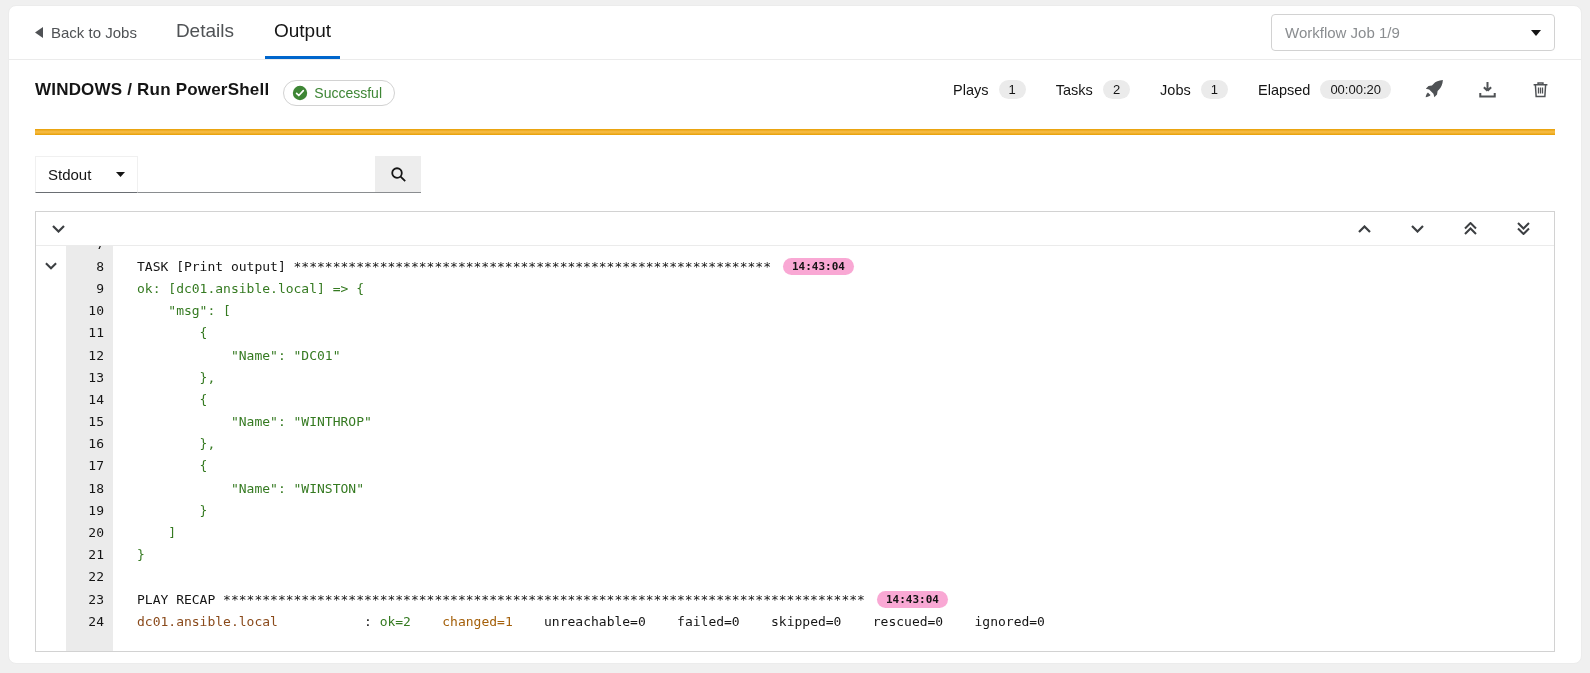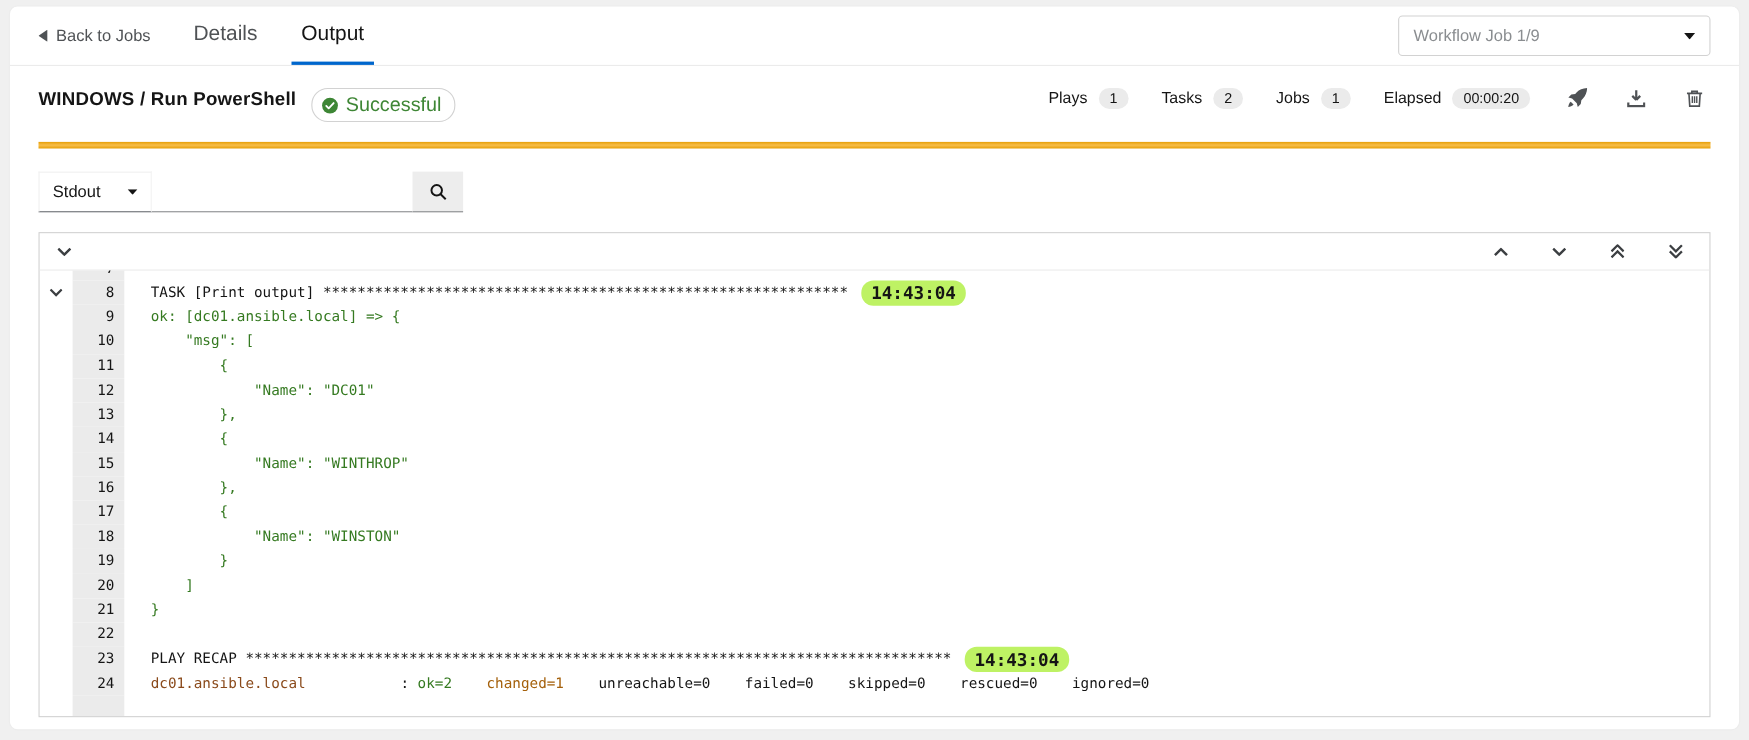--- a/index.html
+++ b/index.html
@@ -15,21 +15,21 @@
          border-bottom:3px solid transparent; cursor:pointer; }
   .tab.active { color:#151515; border-bottom-color:#0066cc; }
   .wf-select { margin-left:auto; align-self:center; width:284px; height:37px; border:1px solid #d2d2d2;
                border-radius:4px; display:flex; align-items:center; padding:0 13px; color:#8a8d90; font-size:15px; cursor:pointer; }
   .wf-select .caret { margin-left:auto; }
 
   
   .header-row { display:flex; align-items:flex-start; margin:20px 26px 0; height:34px; }
   .job-title { font-size:17px; font-weight:bold; letter-spacing:.2px; }
   .status-badge { display:inline-flex; align-items:center; gap:6px; margin-left:14px; border:1px solid #d2d2d2;
-                  border-radius:15px; padding:4px 12px 4px 8px; color:#3e8635; font-size:18px; background:#fff; }
+                  border-radius:15px; padding:4px 12px 4px 8px; color:#3e8635; font-size:14px; background:#fff; }
   .stats { margin-left:auto; display:flex; align-items:center; gap:30px; }
   .stat { display:flex; align-items:center; gap:10px; font-size:14.5px; }
   .stat-pill { background:#ebebeb; border-radius:12px; padding:2px 10px; font-size:13px; }
   .header-actions { display:flex; align-items:center; gap:36px; margin-left:34px; margin-right:6px; }
   .icon-btn { background:none; border:none; cursor:pointer; color:#4f5255; display:flex; align-items:center; }
 
   
   .progress { margin:15px 26px 0; height:6px;
               background:linear-gradient(to bottom,#e79f06 0%,#f6bb43 45%,#f6bb43 55%,#e79f06 100%); }
 
@@ -50,21 +50,21 @@
   .chev-btn { background:none; border:none; cursor:pointer; color:#3c3f42; display:flex; align-items:center; }
   .console-body { flex:1; overflow:hidden; font-family:"DejaVu Sans Mono", monospace; font-size:13px;
                   display:flex; flex-direction:column; }
   .crow { display:flex; align-items:stretch; height:22.2px; flex:none; }
   .crow.filler { flex:1; height:auto; }
   .cell-toggle { width:30px; flex:none; display:flex; align-items:center; justify-content:center; color:#3c3f42; }
   .cell-num { width:47px; flex:none; background:#ebebeb; display:flex; align-items:center; justify-content:flex-end;
               padding-right:9px; color:#151515; }
   .cell-content { display:flex; align-items:center; padding-left:24px; white-space:pre; }
   .cell-content span { white-space:pre; }
-  .timestamp-pill { font-family:"DejaVu Sans Mono", monospace; font-weight:bold; font-size:16px; background:#bef264;
+  .timestamp-pill { font-family:"DejaVu Sans Mono", monospace; font-weight:bold; font-size:11px; background:#f9a8d4;
                     border-radius:11px; padding:2px 9px; margin-left:12px; }
   svg { display:block; }
 </style>
 </head>
 <body>
 
 <div class="card">
 
   <div class="tabbar">
     <div class="back-link">

